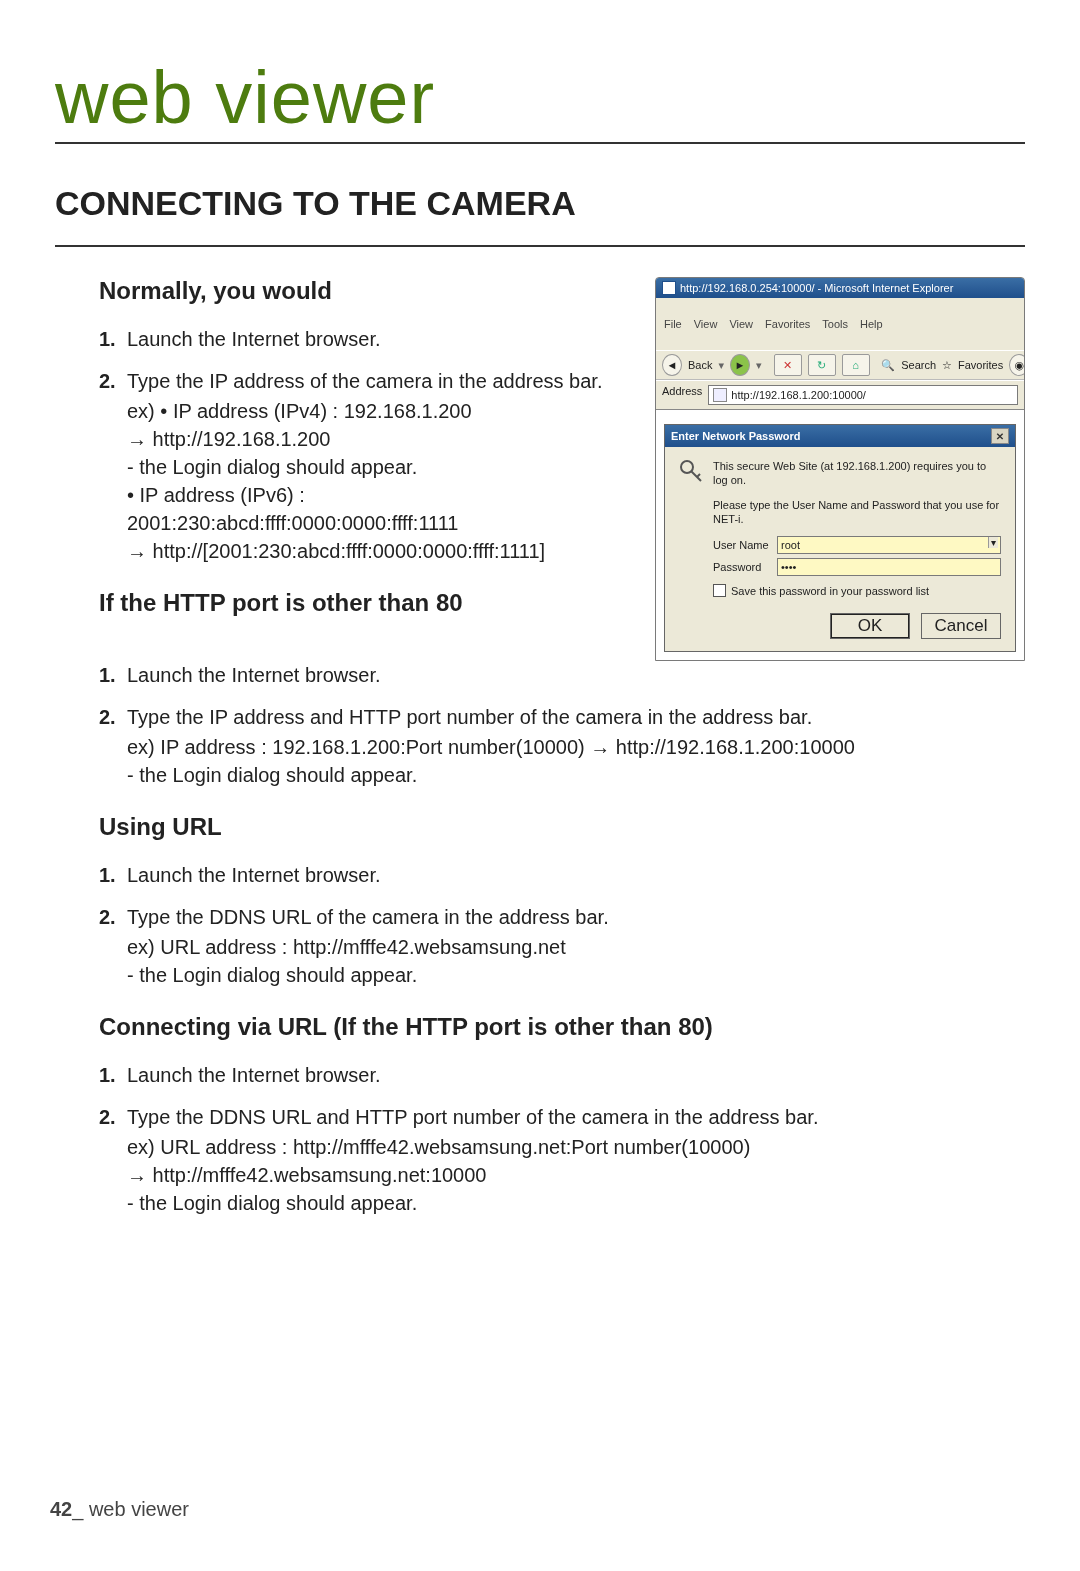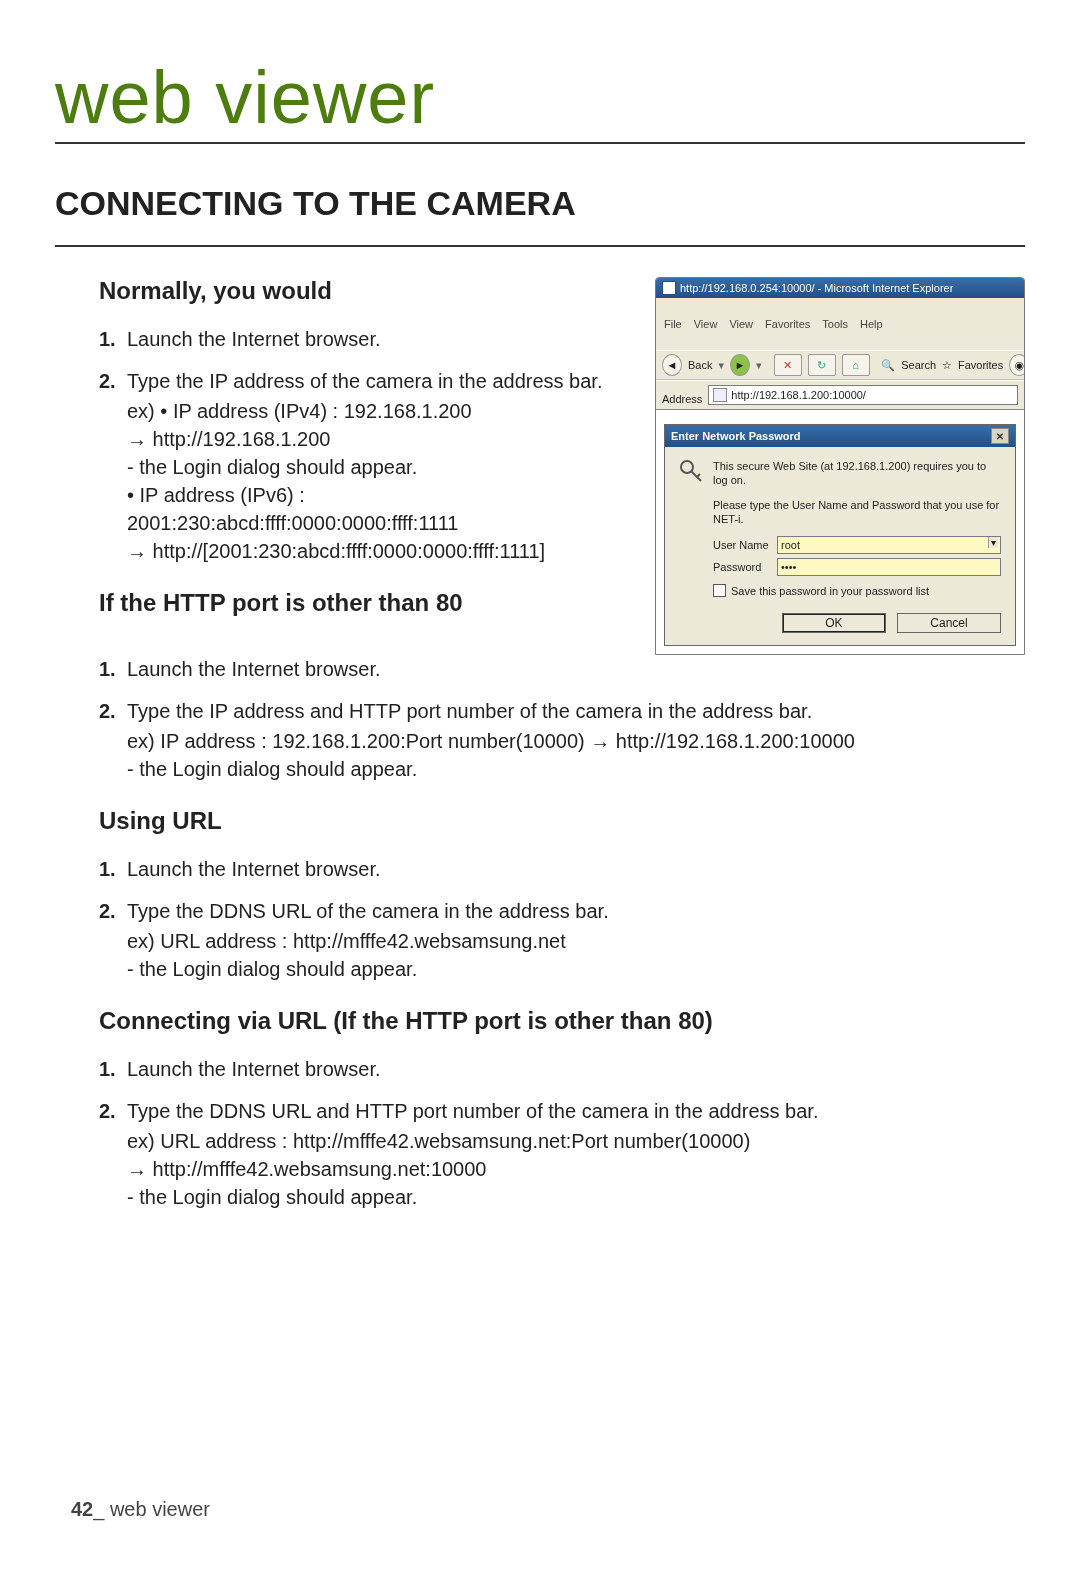--- a/index.html
+++ b/index.html
@@ -67,21 +67,21 @@
   }
   ol.steps > li .body { display: inline; }
   ol.steps > li .sublines {
     display: block;
     margin-top: 2px;
   }
   .sublines div { line-height: 1.4; }
   .footer {
     position: absolute;
     bottom: 50px;
-    left: 71px;
+    left: 50px;
     font-size: 20px;
     color: #444;
   }
   .footer strong { font-weight: bold; }
 
   
   .ie-window {
     border: 1px solid #7a7a7a;
     border-radius: 4px 4px 0 0;
     font-family: Tahoma, Arial, sans-serif;
@@ -120,21 +120,21 @@
     border:1px solid #9a9a9a; background:#f6f4ea;
     border-radius:2px;
     padding: 1px 4px;
     min-width: 18px; height:18px;
     font-size: 11px;
   }
   .tb-btn.round { border-radius: 50%; width:20px; height:20px; padding:0;}
   .tb-btn.green { background:#8bc34a; }
   .tb-sep { width:1px; height:18px; background:#bbb; }
   .ie-address {
-    display:flex; align-items:flex-end; gap:6px;
+    display:flex; align-items:flex-start; gap:6px;
     padding: 4px 6px;
     border-top:1px solid #fff;
     border-bottom: 1px solid #888;
     background:#ece9d8;
   }
   .ie-address .addr-box {
     background:#fff; border:1px solid #7a7a7a;
     padding:2px 4px; font-size:11px;
     flex:1;
     display:flex; align-items:center; gap:4px;
@@ -189,22 +189,22 @@
     position:absolute; right:2px; top:0; font-size:10px;
     background:#ece9d8; border-left:1px solid #999;
     padding:0 2px;
   }
   .auth-save { display:flex; align-items:center; gap:5px; margin:8px 0 0 0; }
   .auth-save .cb { width:11px; height:11px; border:1px solid #555; background:#fff; }
   .auth-btns { text-align:right; padding: 4px 14px 12px 14px; }
   .auth-btns .btn {
     display:inline-block;
     background:#ece9d8; border:1px solid #666;
-    padding:2px 16px; width:70px; text-align:center;
-    font-size:12px; margin-left:8px;
+    padding:2px 4px; width:70px; text-align:center;
+    font-size:17px; margin-left:8px;
   }
   .auth-btns .btn.ok { box-shadow: inset 0 0 0 1px #222; }
 </style>
 </head>
 <body>
 
 <div class="page">
 
   <div class="page-top-title">web viewer</div>
 

